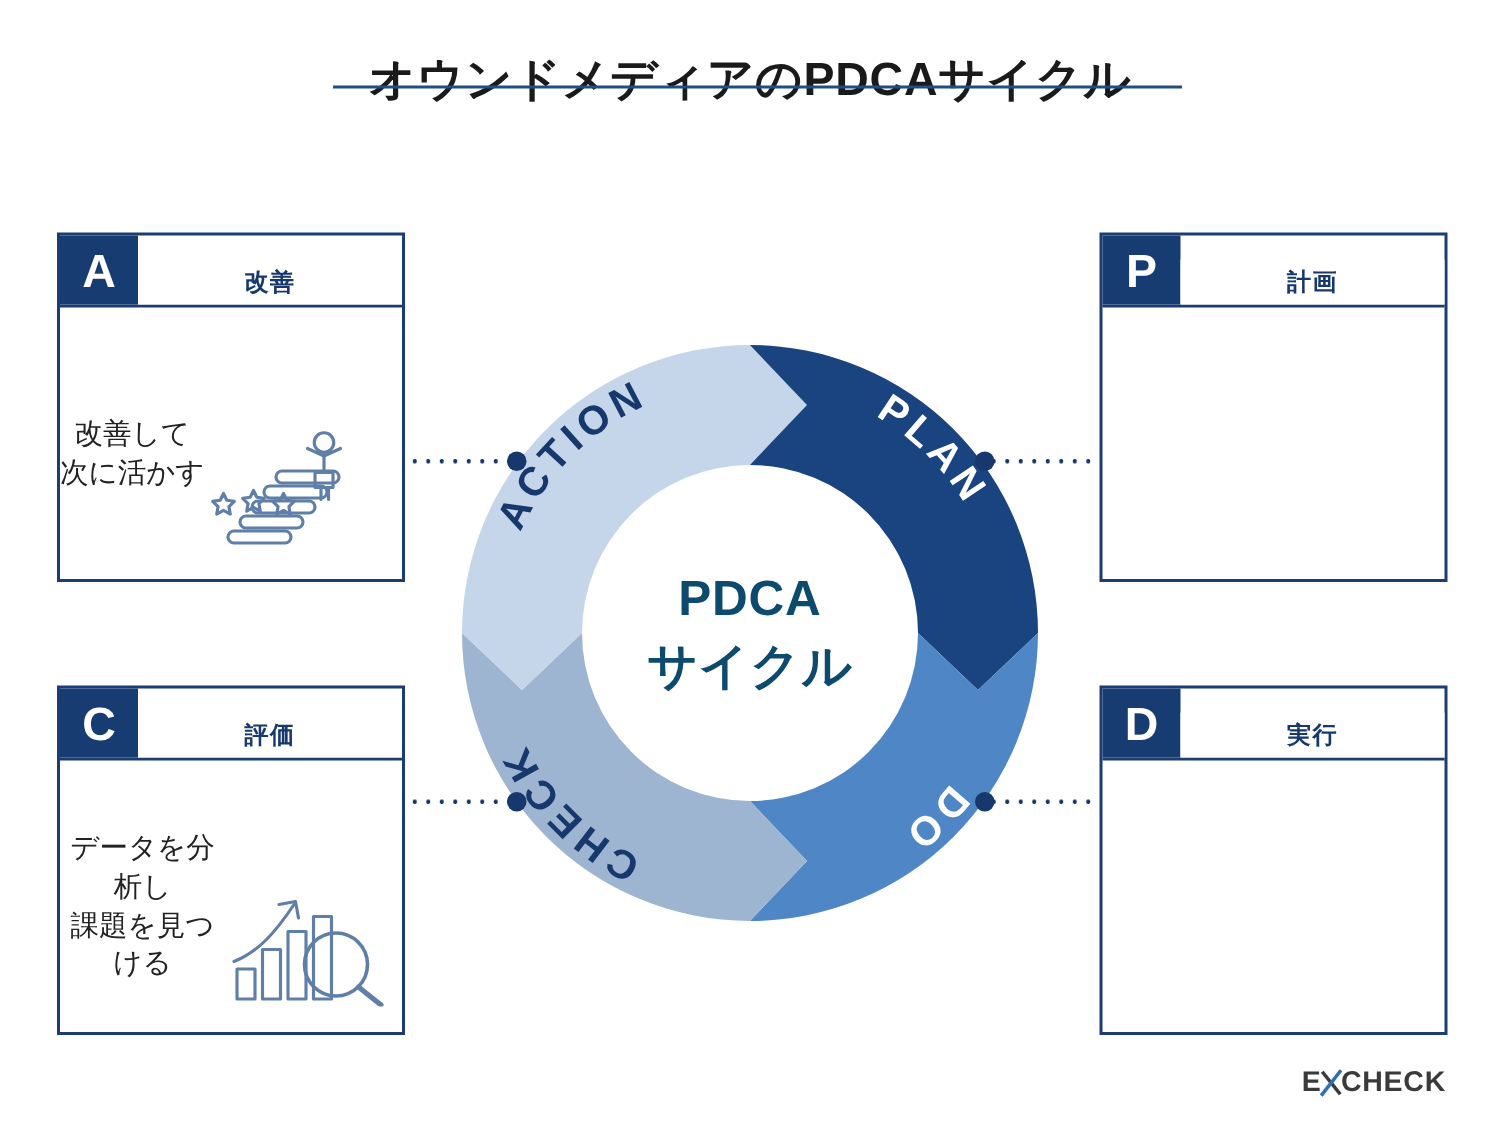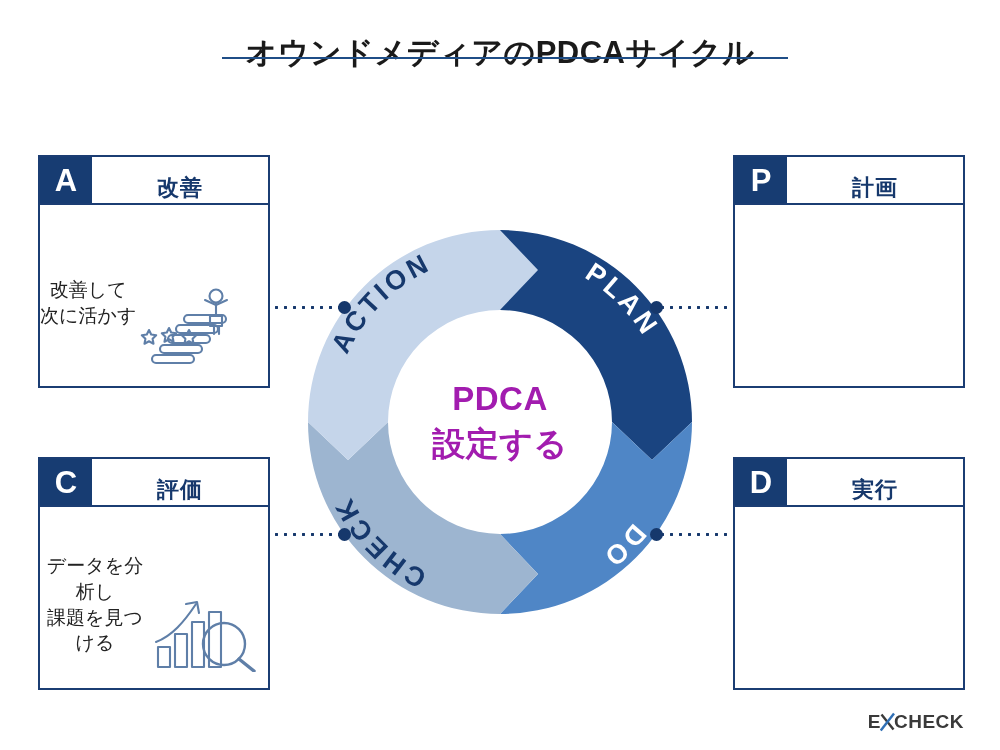--- a/index.html
+++ b/index.html
@@ -71,21 +71,21 @@
     align-items: center;
     justify-content: center;
     line-height: 1;
     box-sizing: border-box;
   }
   .card-head-title {
     flex: 1;
     display: flex;
     align-items: center;
     justify-content: center;
-    font-size: 22px;
+    font-size: 16px;
     font-weight: bold;
     color: #16386c;
     background: #ffffff;
     letter-spacing: 1px;
     margin-top: 16px;
   }
   .card-body {
     height: 181px;
     display: flex;
     flex-direction: row;
@@ -122,21 +122,21 @@
     height: 400px;
     display: flex;
     flex-direction: column;
     align-items: center;
     justify-content: center;
     pointer-events: none;
   }
   .center-line {
     font-size: 33px;
     font-weight: bold;
-    color: #a21caf;
+    color: #0c4a6e;
     line-height: 1.35;
     letter-spacing: 0.5px;
   }
 
   
   .connector {
     position: absolute;
     height: 3px;
     background-image: radial-gradient(circle, #16386c 1.4px, rgba(0,0,0,0) 1.6px);
     background-size: 9px 3px;
@@ -247,21 +247,21 @@
              A 192 192 0 0 0 8 200
              Z" fill="#c5d5ea"></path>
     <text font-size="27" font-weight="bold" fill="#16386c" letter-spacing="3.5">
       <textPath href="#arc-action" startOffset="50%" text-anchor="middle">ACTION</textPath>
     </text>
   </g>
 </svg>
 
 <div id="ring-center-text">
   <div class="center-line">PDCA</div>
-  <div class="center-line">設定する</div>
+  <div class="center-line">サイクル</div>
 </div>
 
 <div class="connector" id="conn-a"></div>
 <div class="conn-dot" id="dot-a"></div>
 <div class="connector" id="conn-p"></div>
 <div class="conn-dot" id="dot-p"></div>
 <div class="connector" id="conn-c"></div>
 <div class="conn-dot" id="dot-c"></div>
 <div class="connector" id="conn-d"></div>
 <div class="conn-dot" id="dot-d"></div>

